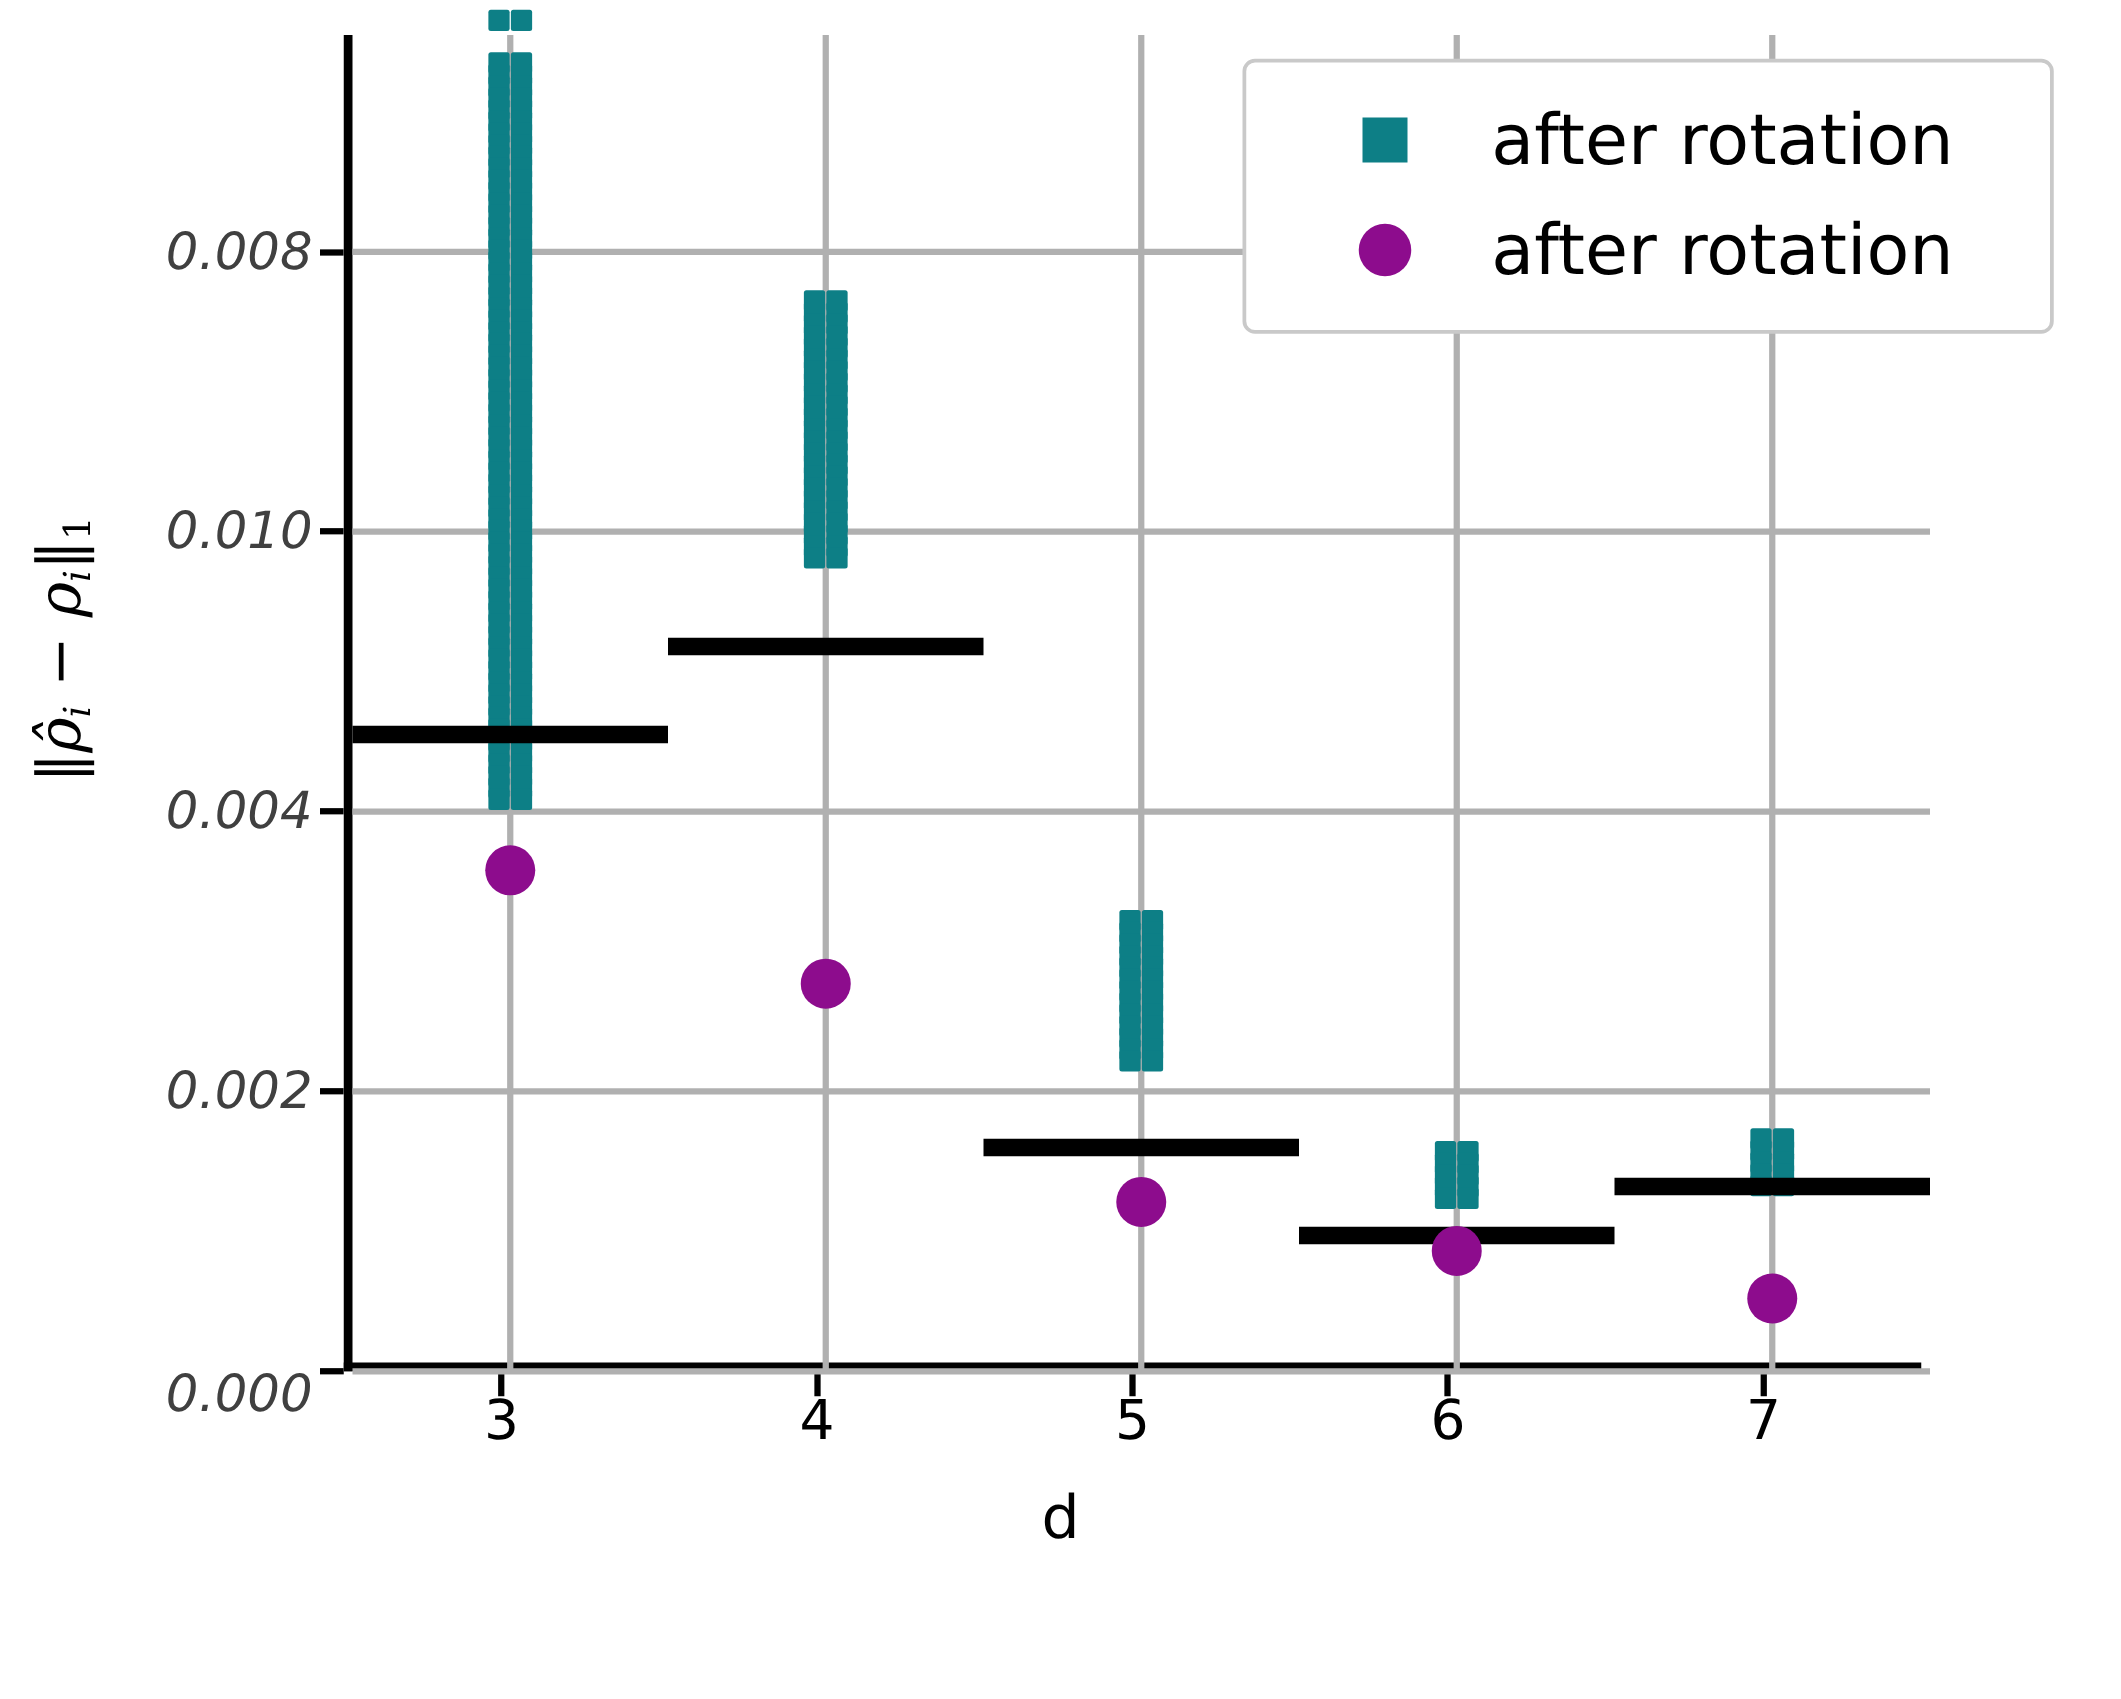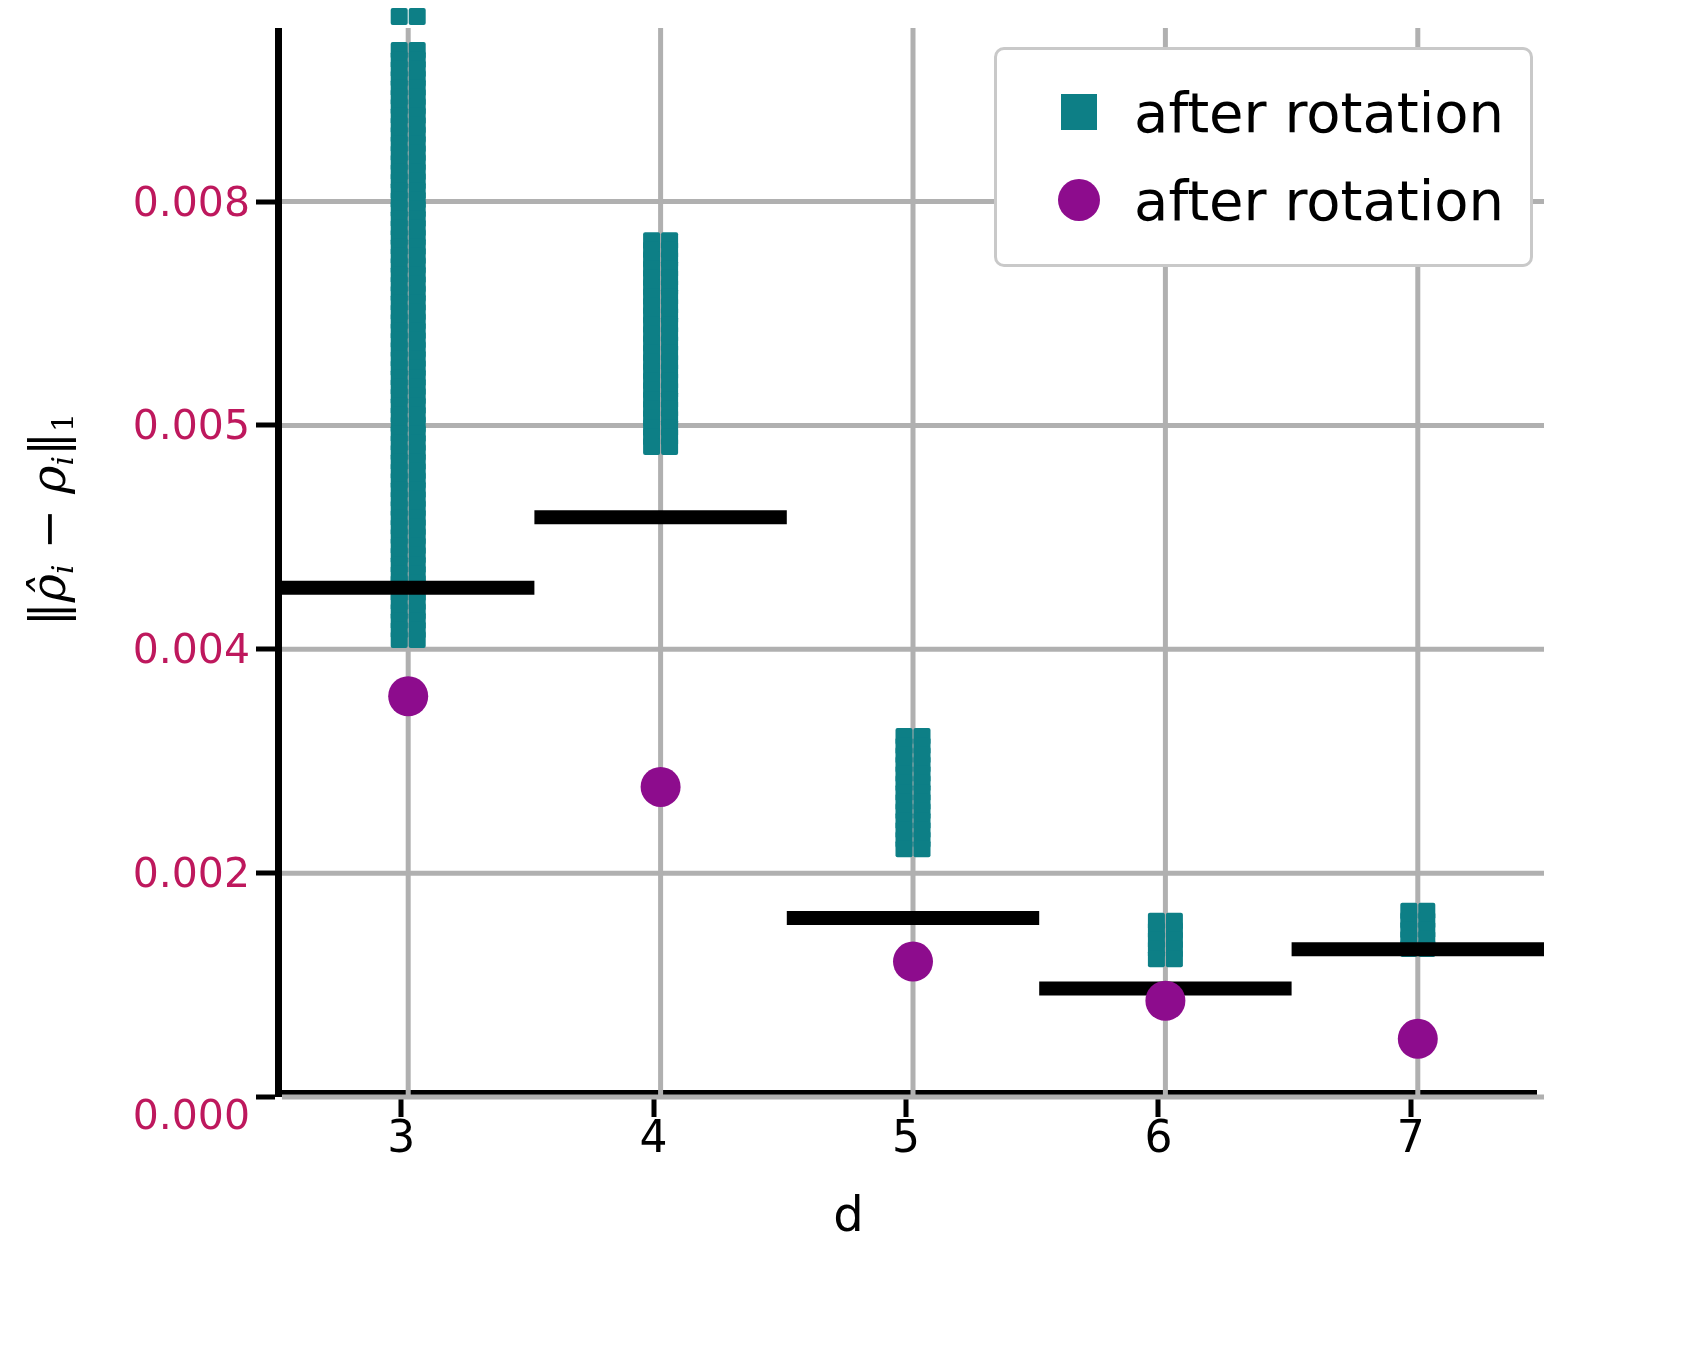--- a/index.html
+++ b/index.html
@@ -38,24 +38,25 @@
     width: 1262px;
     height: 1069px;
     overflow: visible;
   }
   
   .ytick-label {
     position: absolute;
     right: 1447px;           
     text-align: right;
     font-size: 41px;
-    color: #be185d;
+    color: #404040;
     line-height: 1;
     transform: translateY(-50%);
     white-space: nowrap;
+    font-style: italic;
   }
   .xtick-label {
     position: absolute;
     top: 1115px;
     font-size: 44px;
     color: #000000;
     line-height: 1;
     transform: translateX(-50%);
     white-space: nowrap;
   }
@@ -100,21 +101,21 @@
     white-space: nowrap;
     font-family: "DejaVu Serif", serif;
   }
   .ital { font-style: italic; }
   .sub  { font-size: 0.62em; vertical-align: -0.25em; }
   
   #legend {
     position: absolute;
     left: 994px;
     top: 47px;
-    width: 539px;
+    width: 649px;
     box-sizing: border-box;
     border: 3px solid #c9c9c9;
     border-radius: 10px;
     background: #ffffff;
     padding: 18px 26px 20px 26px;
   }
   .legend-row {
     display: flex;
     align-items: center;
     height: 88px;
@@ -145,21 +146,21 @@
 
 <div id="figure">
 
   <div id="ytick-labels">
       <div class="ytick-label" style="top: 1097px; margin-top: 18px;">0.000</div>
       <div class="ytick-mark" style="top: 1097px;"></div>
       <div class="ytick-label" style="top: 873.126px; text-align: right;">0.002</div>
       <div class="ytick-mark" style="top: 873.126px;"></div>
       <div class="ytick-label" style="top: 649.251px;">0.004</div>
       <div class="ytick-mark" style="top: 649.251px;"></div>
-      <div class="ytick-label" style="top: 425.377px;">0.005</div>
+      <div class="ytick-label" style="top: 425.377px;">0.010</div>
       <div class="ytick-mark" style="top: 425.377px;"></div>
       <div class="ytick-label" style="top: 201.503px;">0.008</div>
       <div class="ytick-mark" style="top: 201.503px;"></div>
     </div>
 
   <div id="xtick-labels">
       <div class="xtick-label" style="left: 401.2px;">3</div>
       <div class="xtick-mark" style="left: 401.2px;"></div>
       <div class="xtick-label" style="left: 653.6px;">4</div>
       <div class="xtick-mark" style="left: 653.6px;"></div>

